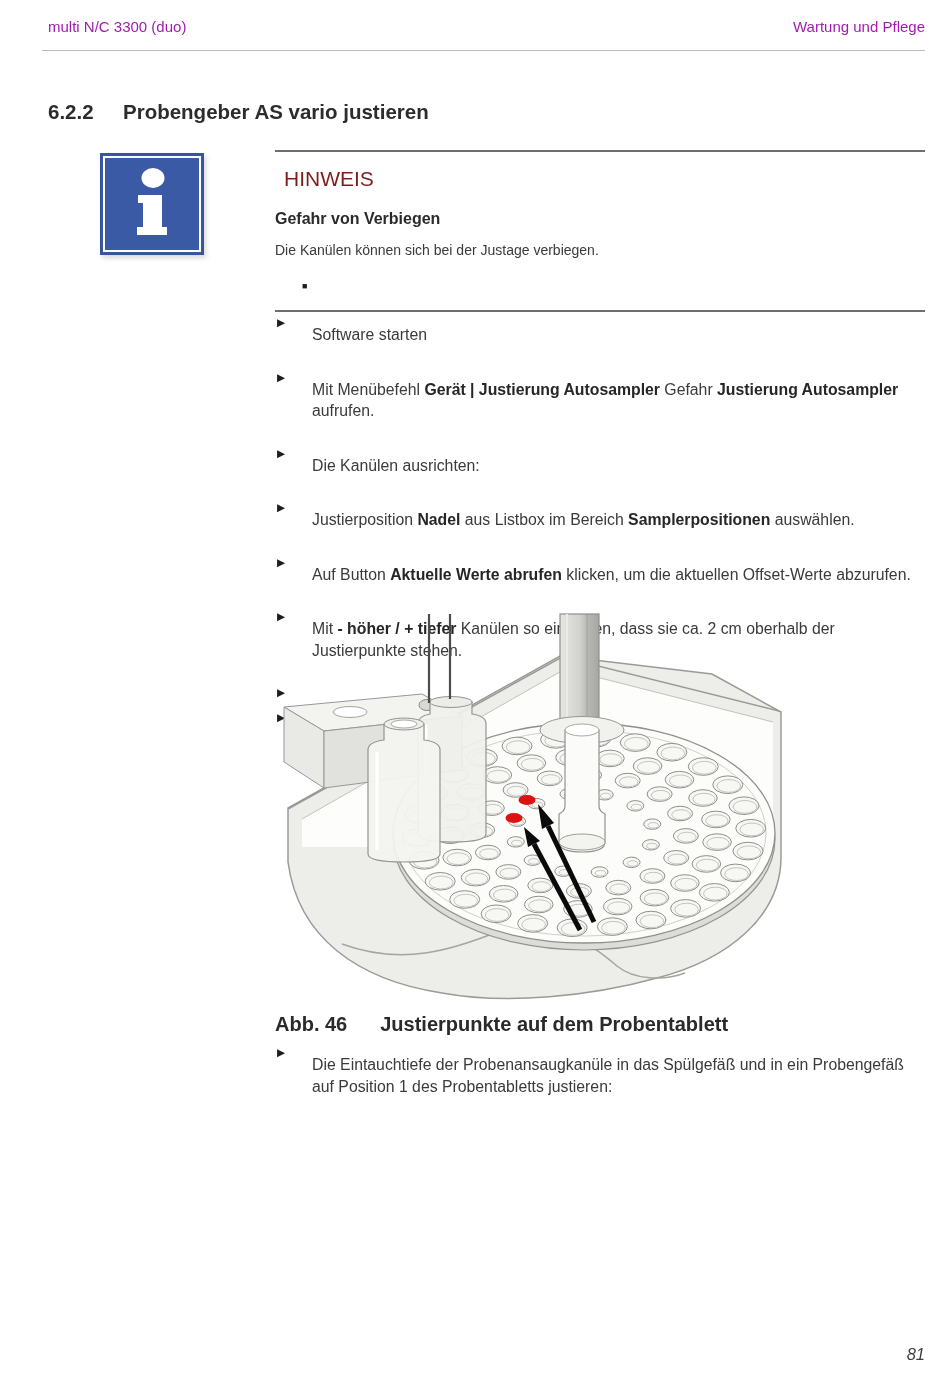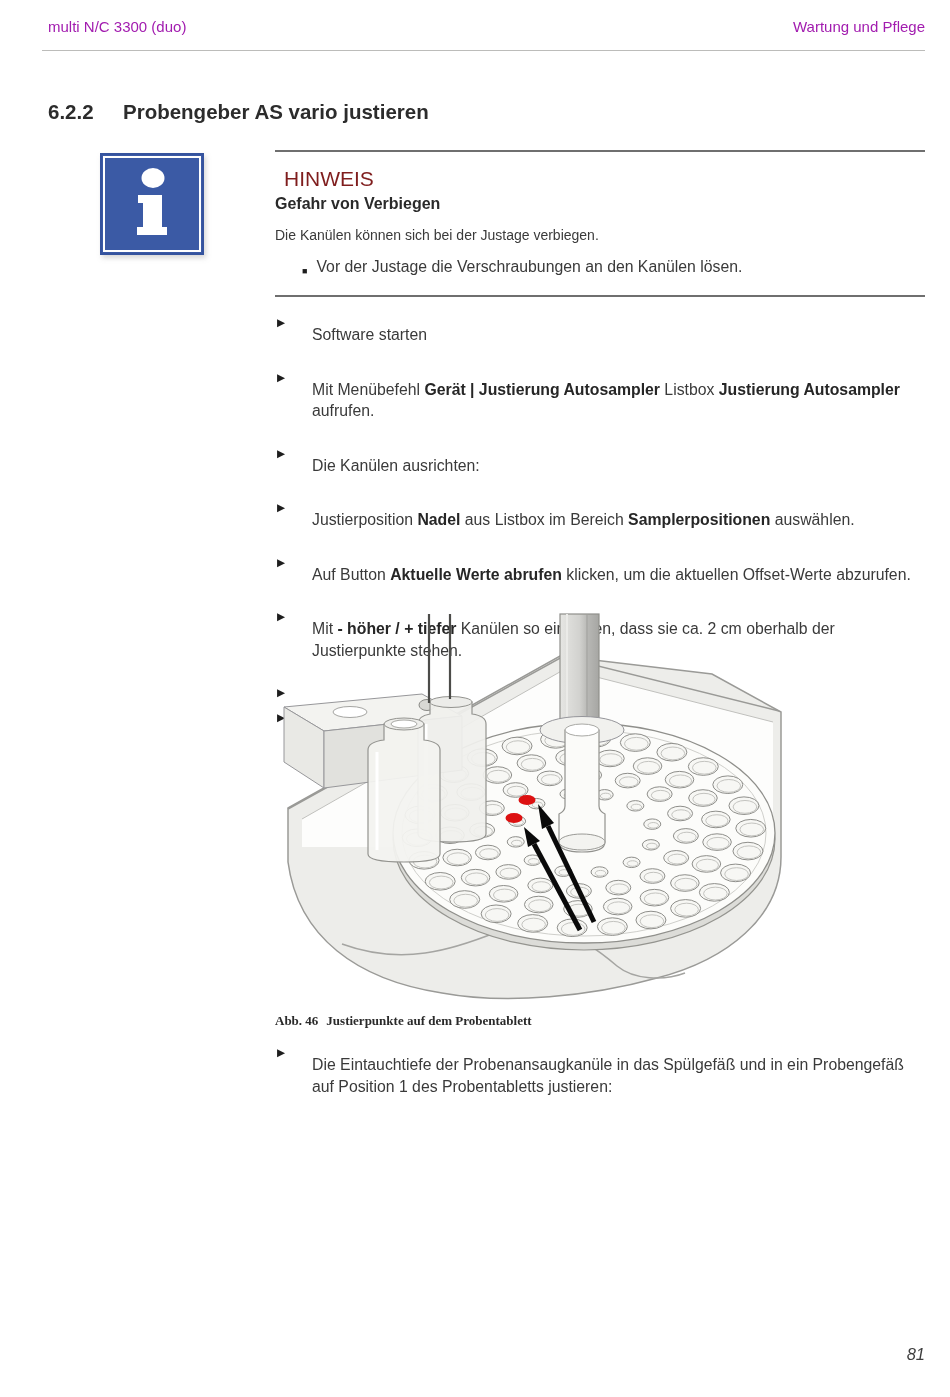--- a/index.html
+++ b/index.html
@@ -22,41 +22,41 @@
   
   .notice-icon{position:absolute;top:153px;left:100px;width:104px;height:102px;
       background:#3b5aa5;border:2px solid #35539e;box-sizing:border-box;
       box-shadow:2px 3px 5px rgba(140,140,140,.35);}
   .notice-icon .inner{position:absolute;inset:1px;border:2px solid #ffffff;}
   .notice-icon svg{position:absolute;left:50%;top:50%;transform:translate(-50%,-50%);}
   .notice{position:absolute;top:150px;left:275px;width:650px;
       border-top:2px solid #6f6f6f;border-bottom:2px solid #6f6f6f;
       padding:15px 0 13px;}
   .notice-title{font-size:21px;font-weight:normal;color:#7f1d1d;margin-left:9px;}
-  .notice-sub{margin-top:4px;font-size:16px;font-weight:bold;color:#2a2a2a;}
+  .notice-sub{margin-top:19px;font-size:16px;font-weight:bold;color:#2a2a2a;}
   .notice-body{margin-top:12px;font-size:14px;line-height:21.5px;}
   .notice-bullet{margin-top:9px;padding-left:27px;display:flex;gap:9px;
       font-size:15.8px;line-height:21.5px;}
   .sq{font-size:9px;padding-top:5px;color:#1d1d1d;flex:none;}
 
   
   .steps{position:absolute;top:312px;left:277px;width:648px;}
   .closing{position:absolute;top:1042px;left:277px;width:656px;}
   .step{display:flex;margin-bottom:9px;}
   .tri{width:23px;flex:none;font-size:10.5px;padding-top:4px;color:#1d1d1d;}
   .step p{margin:12px;font-size:15.8px;line-height:21.5px;}
 
   
   #figure-svg{position:absolute;top:612px;left:272px;width:515px;height:392px;}
   .hole-outer{fill:#f7f7f4;stroke:#8e8e8a;stroke-width:1;}
   .hole-inner{fill:none;stroke:#c3c3bf;stroke-width:1;}
 
   
-  .caption{position:absolute;top:1013px;left:275px;display:flex;gap:8px;
-      font-size:13px;font-weight:bold;color:#2a2a2a;font-family:Liberation Serif, serif;}
+  .caption{position:absolute;top:1013px;left:275px;display:flex;gap:33px;
+      font-size:20px;font-weight:bold;color:#2a2a2a;}
 
   
   .pagenum{position:absolute;top:1345px;right:25px;font-size:16.5px;color:#3e3e3e;font-style:italic;}
 </style>
 </head>
 <body>
 
 <div class="hdr">
   <span>multi N/C 3300 (duo)</span>
   <span>Wartung und Pflege</span>
@@ -75,32 +75,31 @@
     <path d="M12,28 L36,28 L36,60 L41,60 L41,68 L11,68 L11,60 L17,60 L17,36 L12,36 Z" fill="#ffffff"></path>
   </svg>
 </div>
 
 <div class="notice">
   <div class="notice-title">HINWEIS</div>
   <div class="notice-sub">Gefahr von Verbiegen</div>
   <div class="notice-body">Die Kanülen können sich bei der Justage verbiegen.</div>
   <div class="notice-bullet">
     <span class="sq">■</span>
-    <span>Vor der Justage die Verschraubungen an den Kanülen lösen.</span>
   </div>
 </div>
 
 <div class="steps">
     <div class="step">
       <span class="tri">▶</span>
       <p><span>Software starten</span></p>
     </div>
     <div class="step">
       <span class="tri">▶</span>
-      <p><span>Mit Menübefehl </span><span class="b">Gerät | Justierung Autosampler</span><span> Listbox </span><span class="b">Justierung Autosampler</span><span> aufrufen.</span></p>
+      <p><span>Mit Menübefehl </span><span class="b">Gerät | Justierung Autosampler</span><span> Gefahr </span><span class="b">Justierung Autosampler</span><span> aufrufen.</span></p>
     </div>
     <div class="step">
       <span class="tri">▶</span>
       <p><span>Die Kanülen ausrichten:</span></p>
     </div>
     <div class="step">
       <span class="tri">▶</span>
       <p><span>Justierposition </span><span class="b">Nadel</span><span> aus Listbox im Bereich </span><span class="b">Samplerpositionen</span><span> auswählen.</span></p>
     </div>
     <div class="step">

